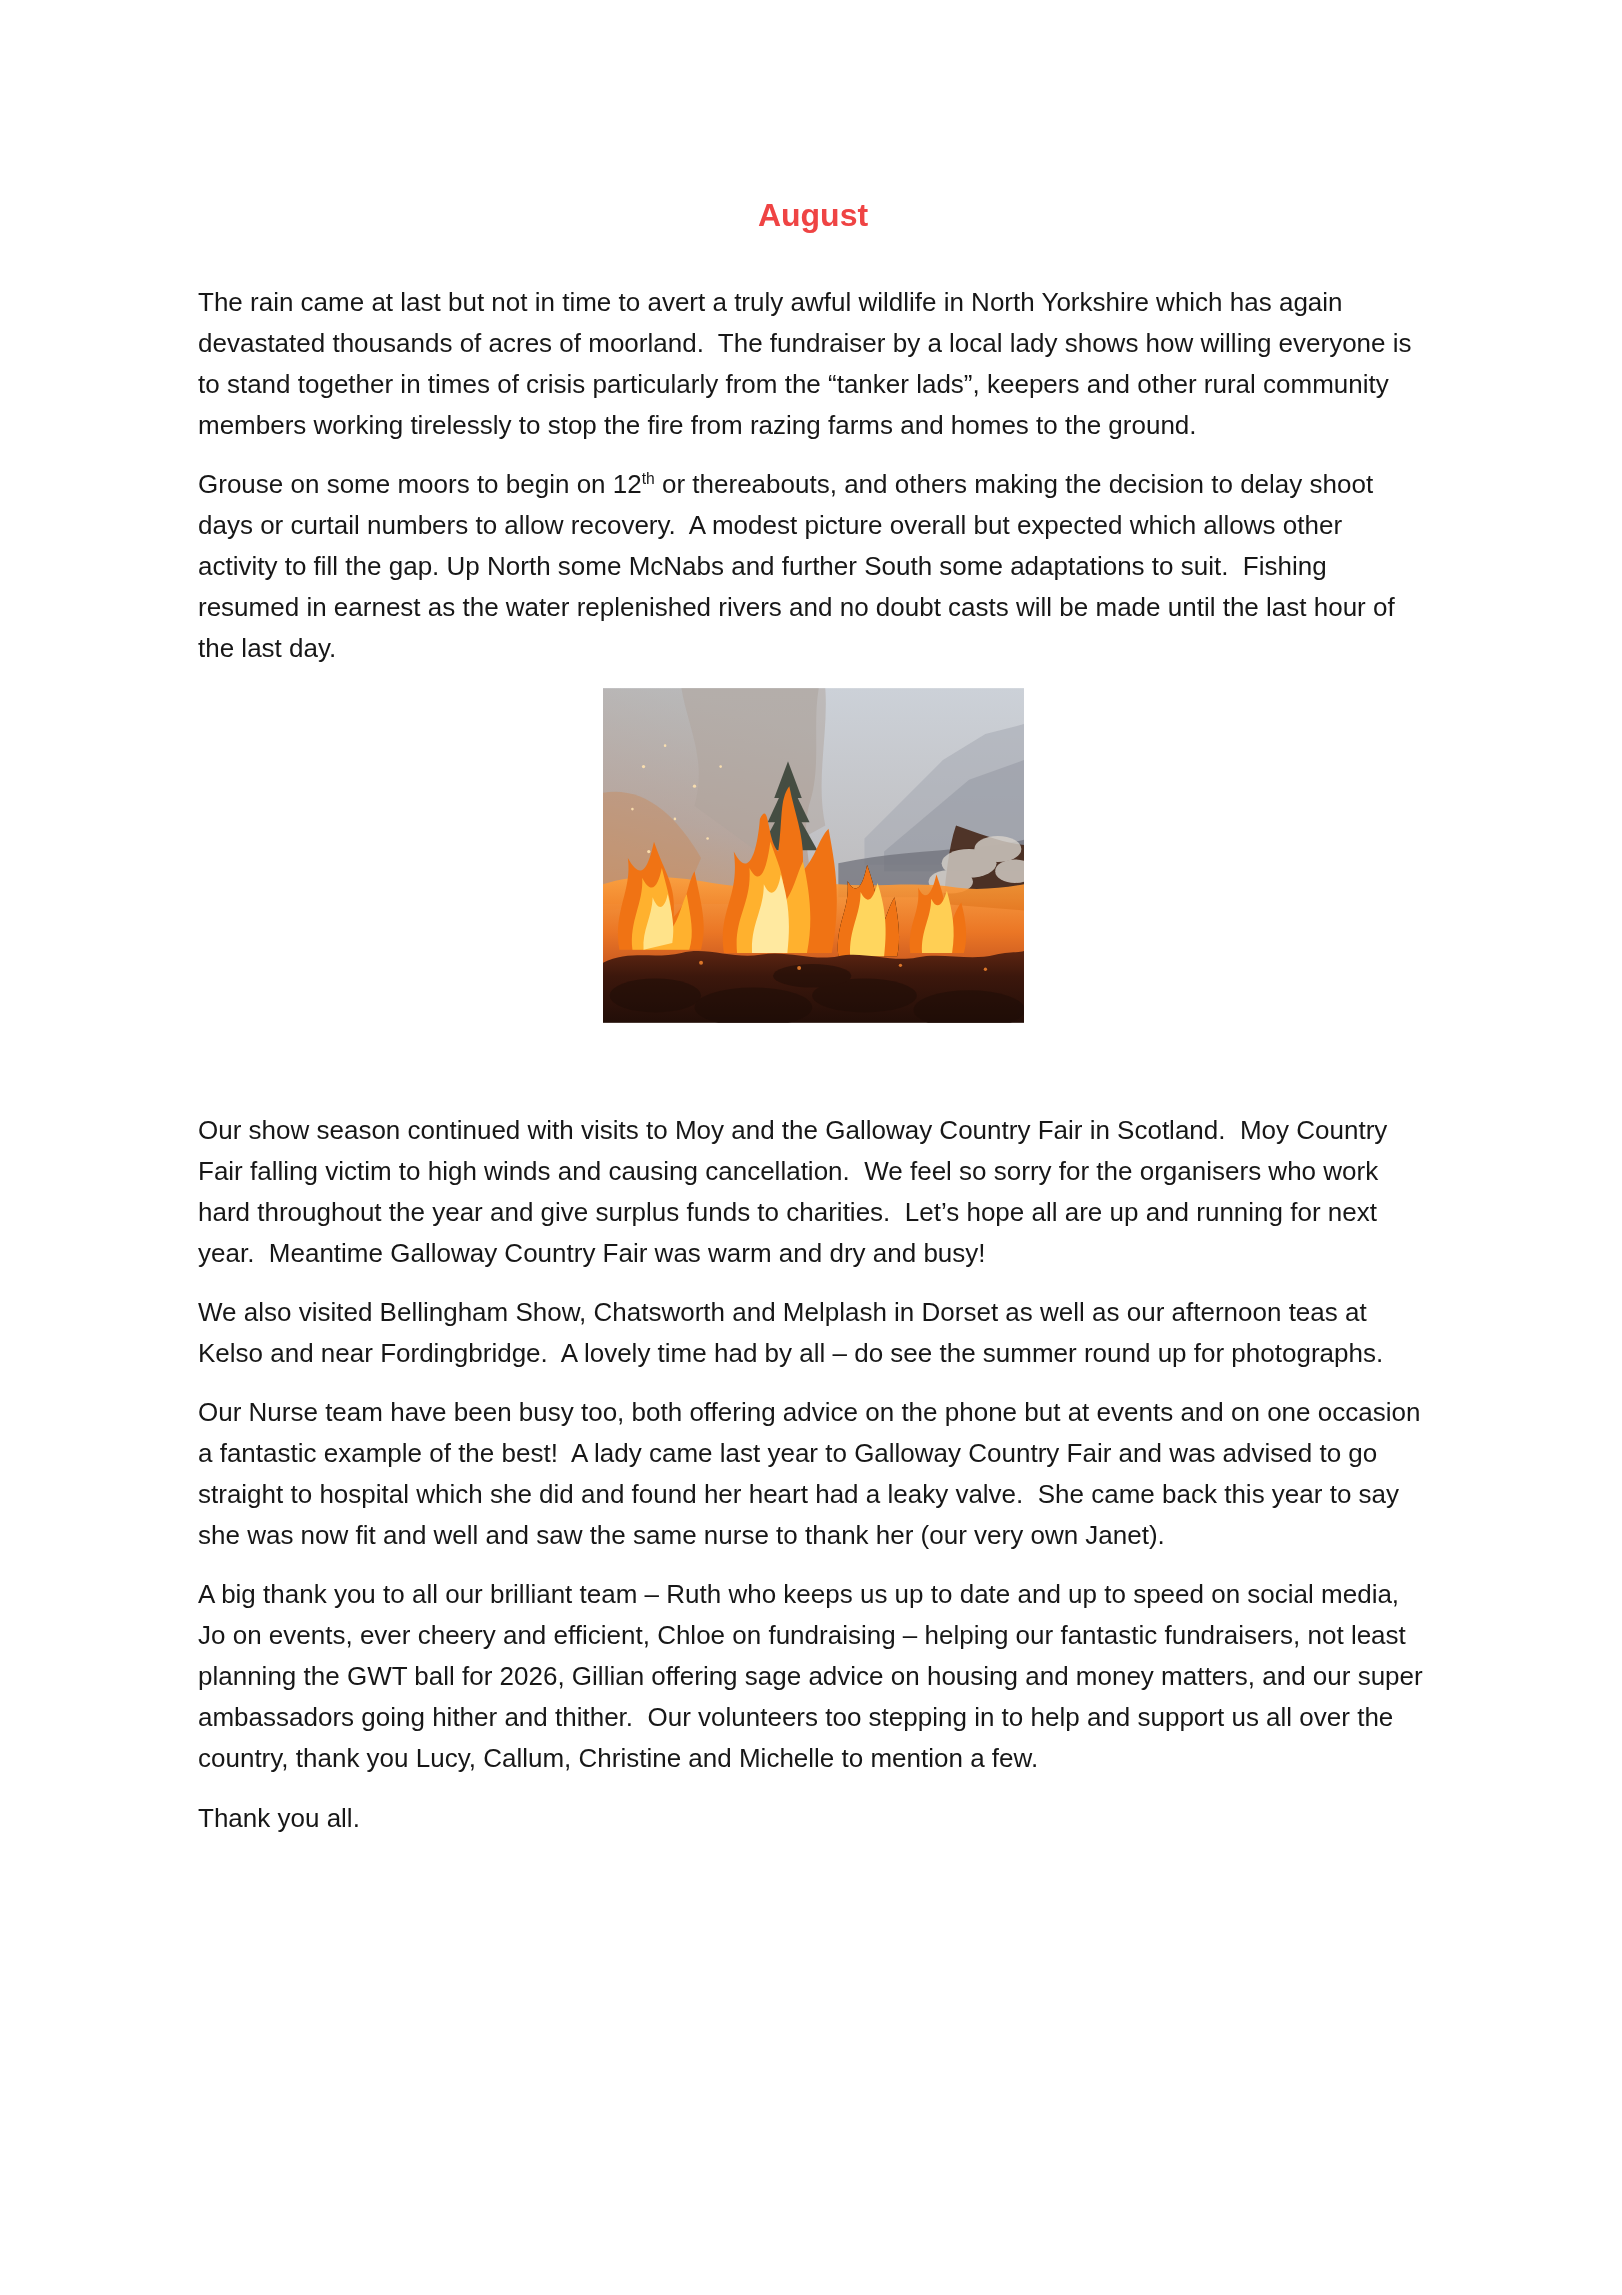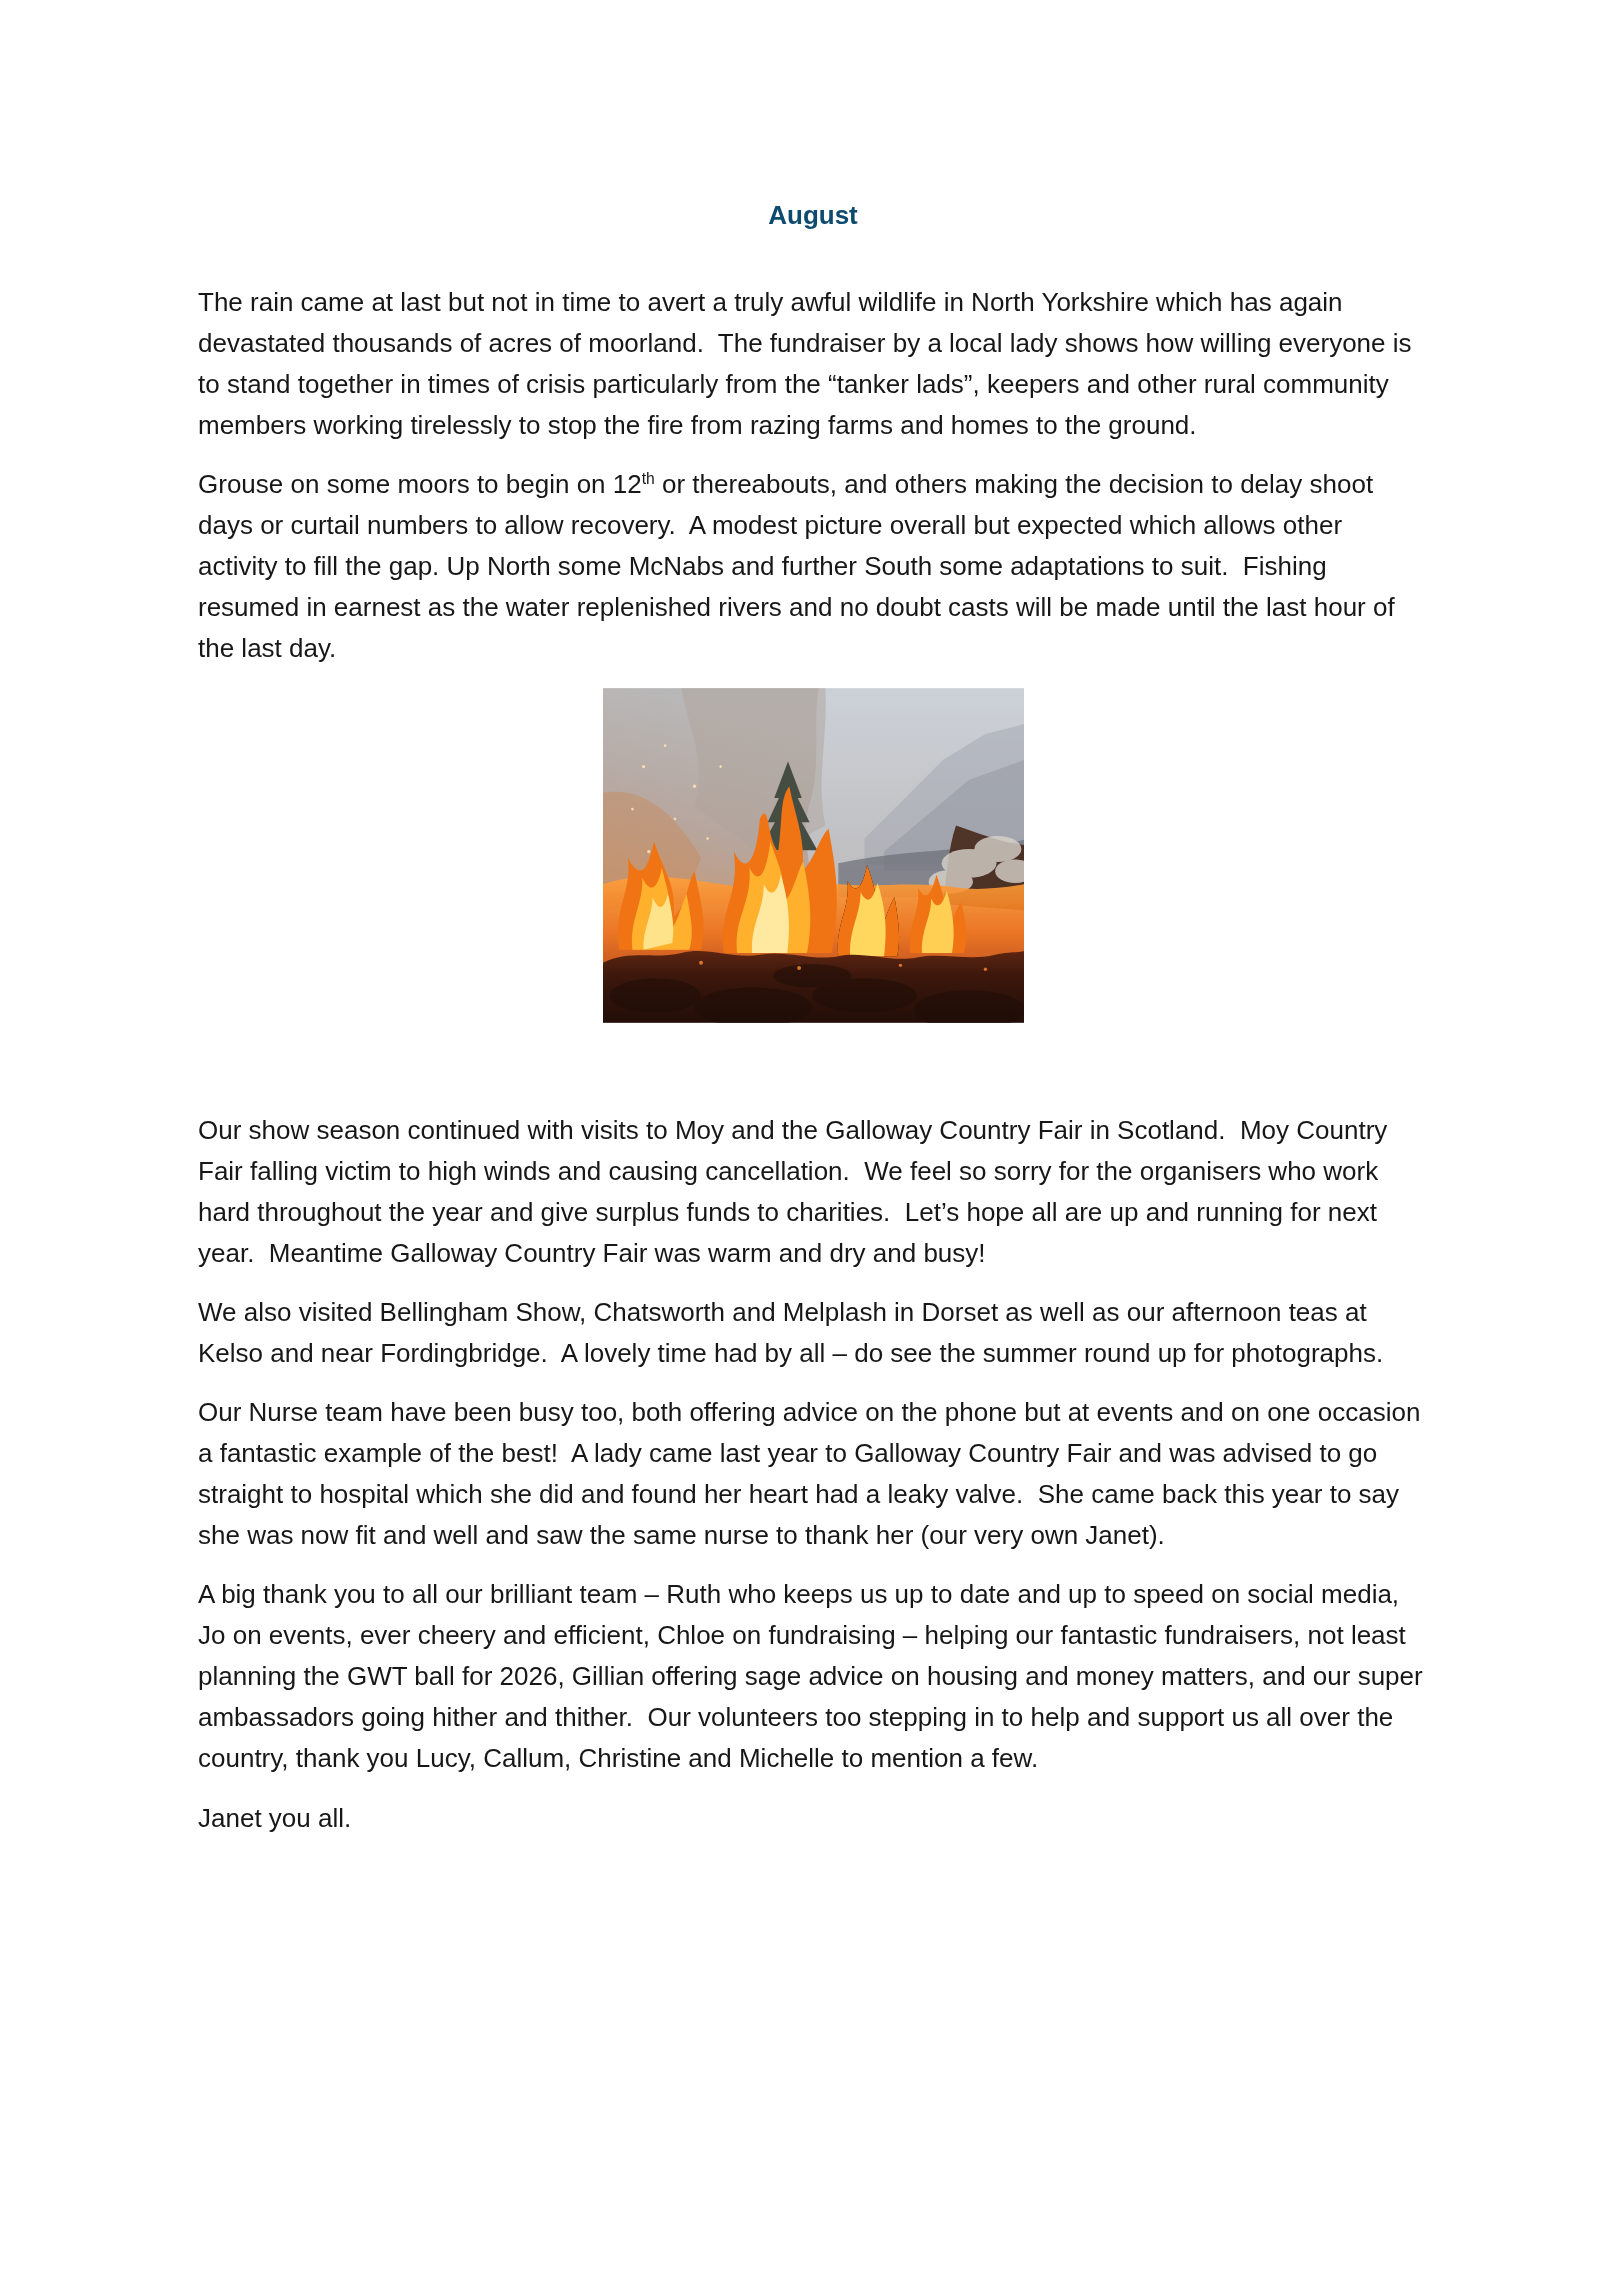--- a/index.html
+++ b/index.html
@@ -14,25 +14,25 @@
     overflow: hidden;
   }
   .content {
     position: absolute;
     left: 198px;
     top: 0;
     width: 1230px;
   }
   .doc-title {
     margin: 195px 0 46px 0;
-    font-size: 26px;
+    font-size: 32px;
     line-height: 41px;
     font-weight: 700;
     text-align: center;
-    color: #0c4a6e;
+    color: #ef4444;
   }
   p.body-para {
     margin: 0 0 18.3px 0;
     font-size: 26px;
     line-height: 41px;
     font-weight: 400;
     white-space: pre-wrap;
   }
   sup.ordinal {
     font-size: 15.7px;
@@ -162,17 +162,17 @@
 
     <p class="body-para">Our show season continued with visits to Moy and the Galloway Country Fair in Scotland.  Moy Country Fair falling victim to high winds and causing cancellation.  We feel so sorry for the organisers who work hard throughout the year and give surplus funds to charities.  Let’s hope all are up and running for next year.  Meantime Galloway Country Fair was warm and dry and busy!</p>
 
     <p class="body-para">We also visited Bellingham Show, Chatsworth and Melplash in Dorset as well as our afternoon teas at Kelso and near Fordingbridge.  A lovely time had by all – do see the summer round up for photographs.</p>
 
     <p class="body-para">Our Nurse team have been busy too, both offering advice on the phone but at events and on one occasion a fantastic example of the best!  A lady came last year to Galloway Country Fair and was advised to go straight to hospital which she did and found her heart had a leaky valve.  She came back this year to say she was now fit and well and saw the same nurse to thank her (our very own Janet).</p>
 
     <p class="body-para">A big thank you to all our brilliant team – Ruth who keeps us up to date and up to speed on social media, Jo on events, ever cheery and efficient, Chloe on fundraising – helping our fantastic fundraisers, not least planning the GWT ball for 2026, Gillian offering sage advice on housing and money matters, and our super ambassadors going hither and thither.  Our volunteers too stepping in to help and support us all over the country, thank you Lucy, Callum, Christine and Michelle to mention a few.</p>
 
 
-    <p class="body-para">Janet you all.</p>
+    <p class="body-para">Thank you all.</p>
 
   </div>
 </div>
 
 
 </body></html>

